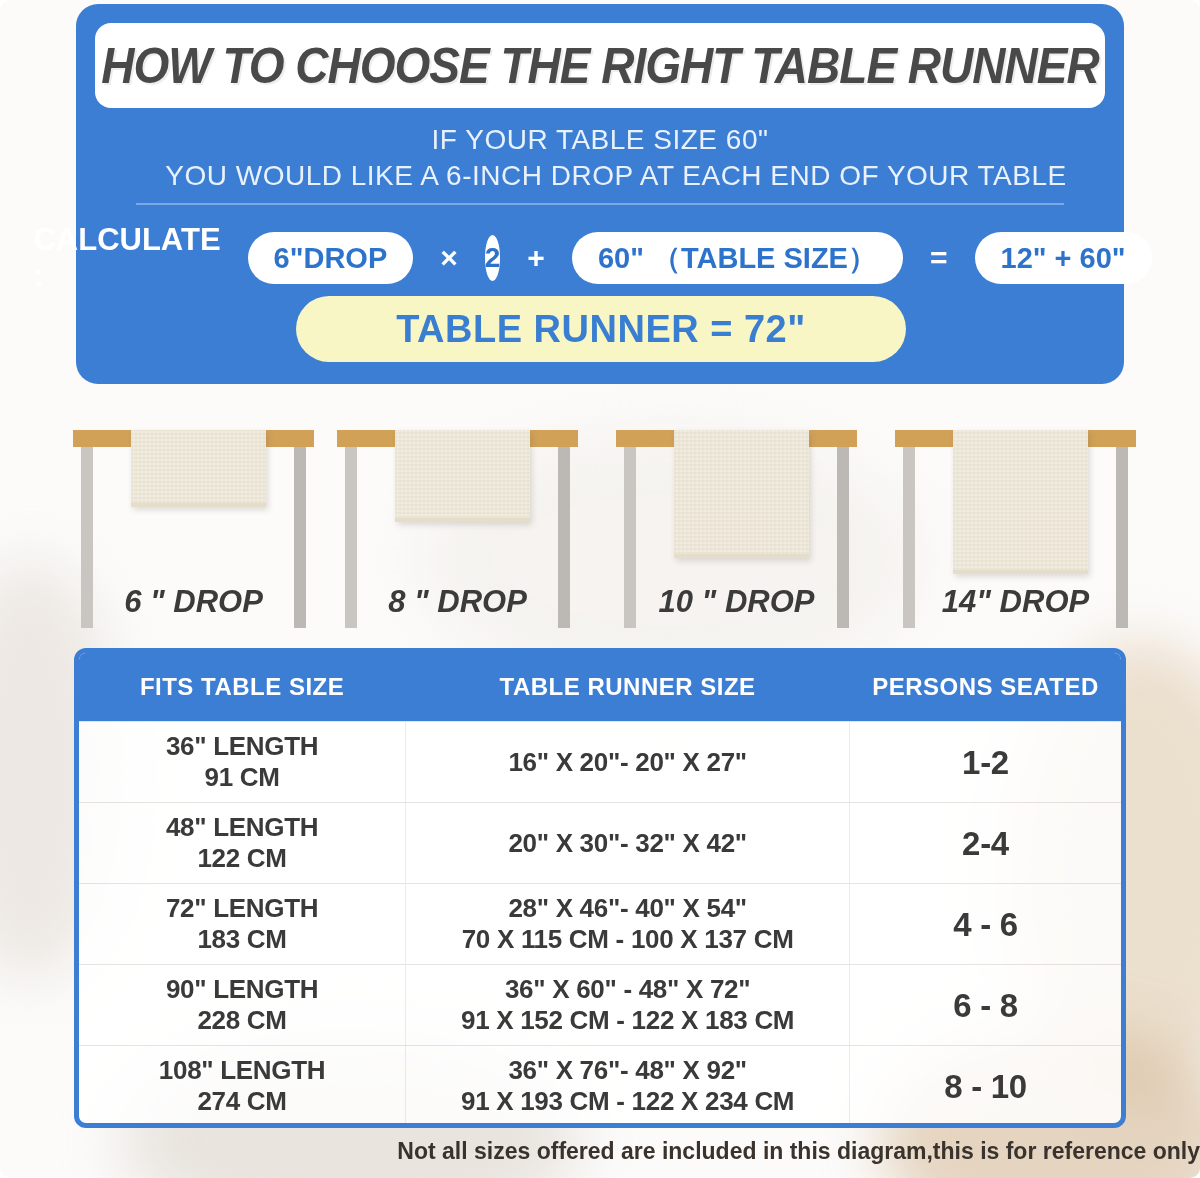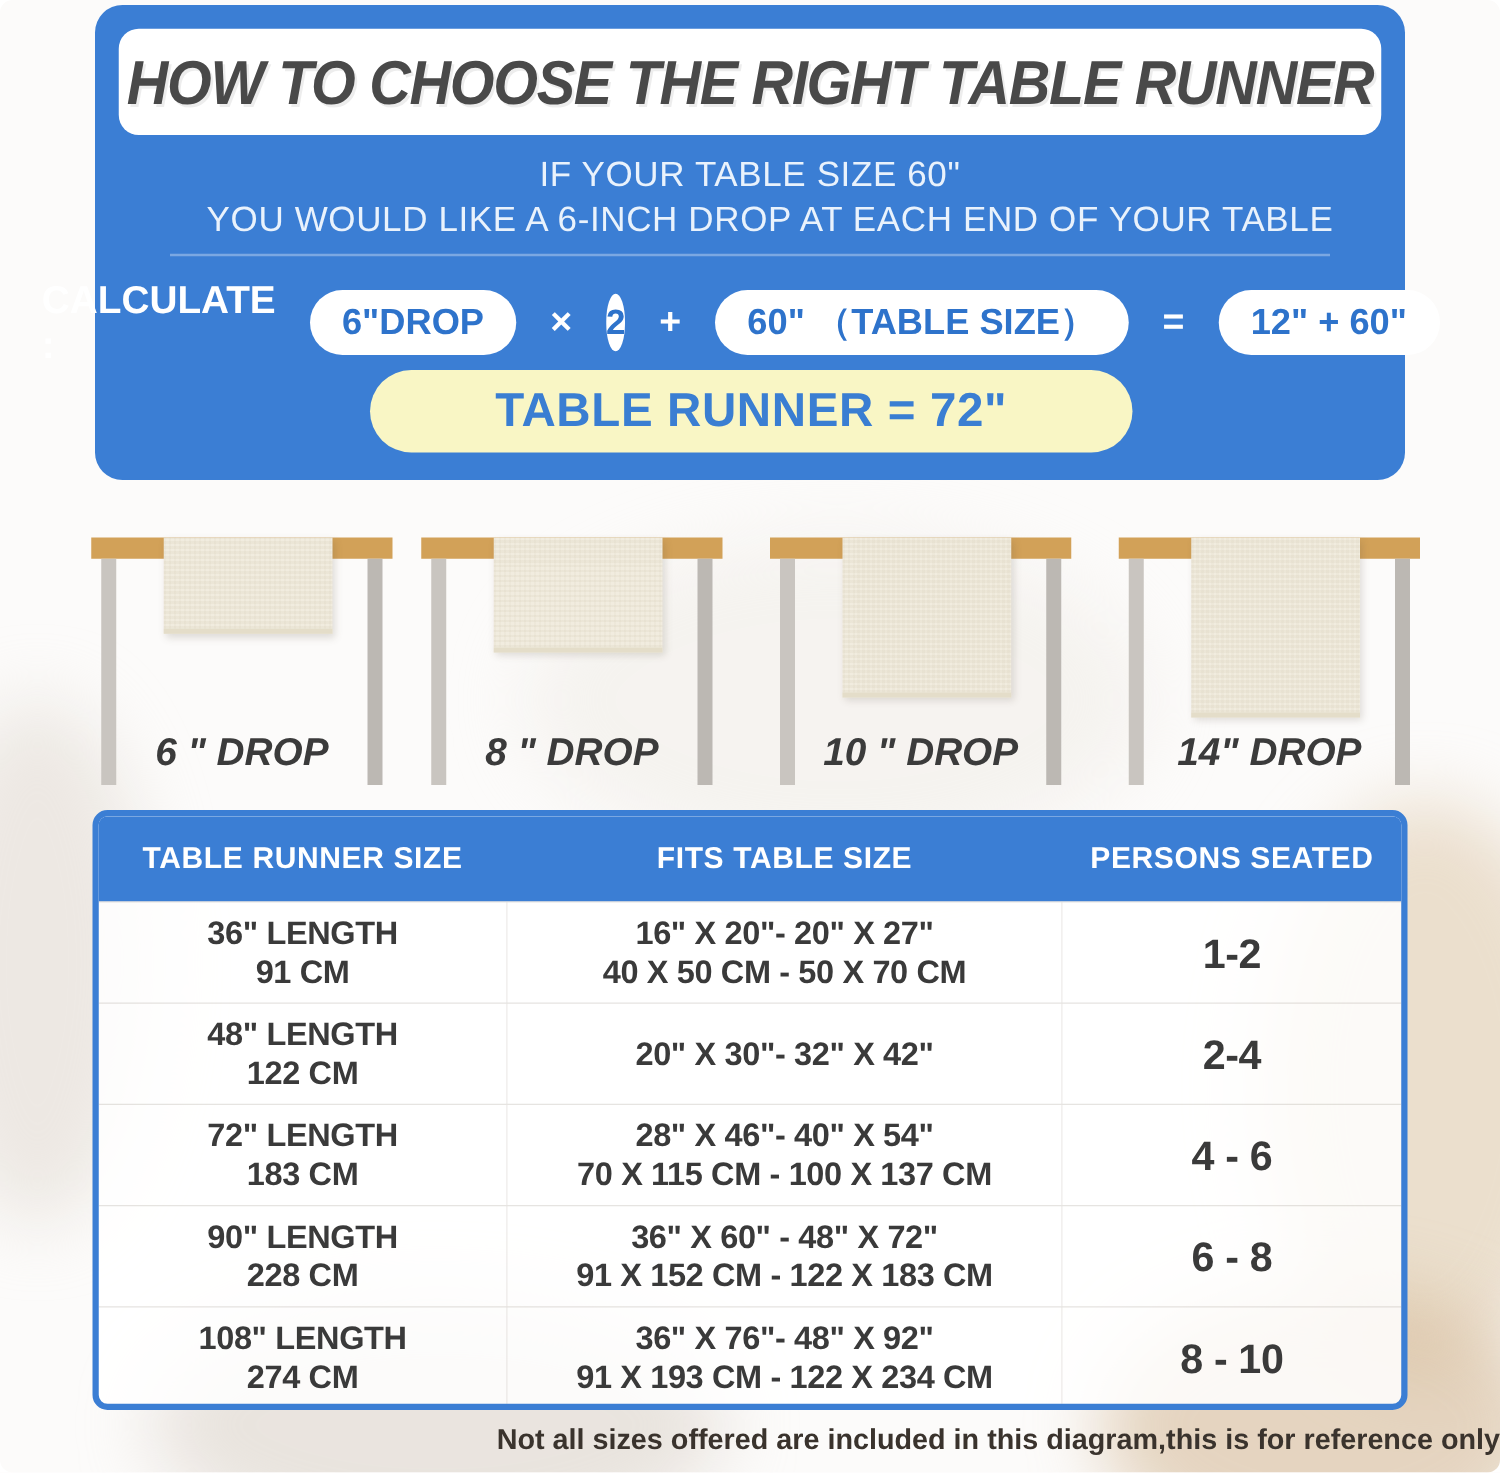--- a/index.html
+++ b/index.html
@@ -118,33 +118,32 @@
   <div class="figure f4">
     <div class="tabletop"></div>
     <div class="leg left"></div>
     <div class="leg right"></div>
     <div class="runner"></div>
     <div class="drop-label">14" DROP</div>
   </div>
 
   <section class="size-panel">
     <div class="grid size-header">
+      <div class="hcell">FITS TABLE SIZE</div>
       <div class="hcell">TABLE RUNNER SIZE</div>
-      <div class="hcell">FITS TABLE SIZE</div>
       <div class="hcell">PERSONS SEATED</div>
     </div>
 
     <div class="grid size-row">
       <div class="cell">
           <div>36" LENGTH</div>
           <div>91 CM</div>
         </div>
       <div class="cell mid">
           <div>16" X 20"- 20" X 27"</div>
-          <div>40 X 50 CM - 50 X 70 CM</div>
         </div>
       <div class="cell persons">1-2</div>
     </div>
 
     <div class="grid size-row">
       <div class="cell">
           <div>48" LENGTH</div>
           <div>122 CM</div>
         </div>
       <div class="cell mid">

